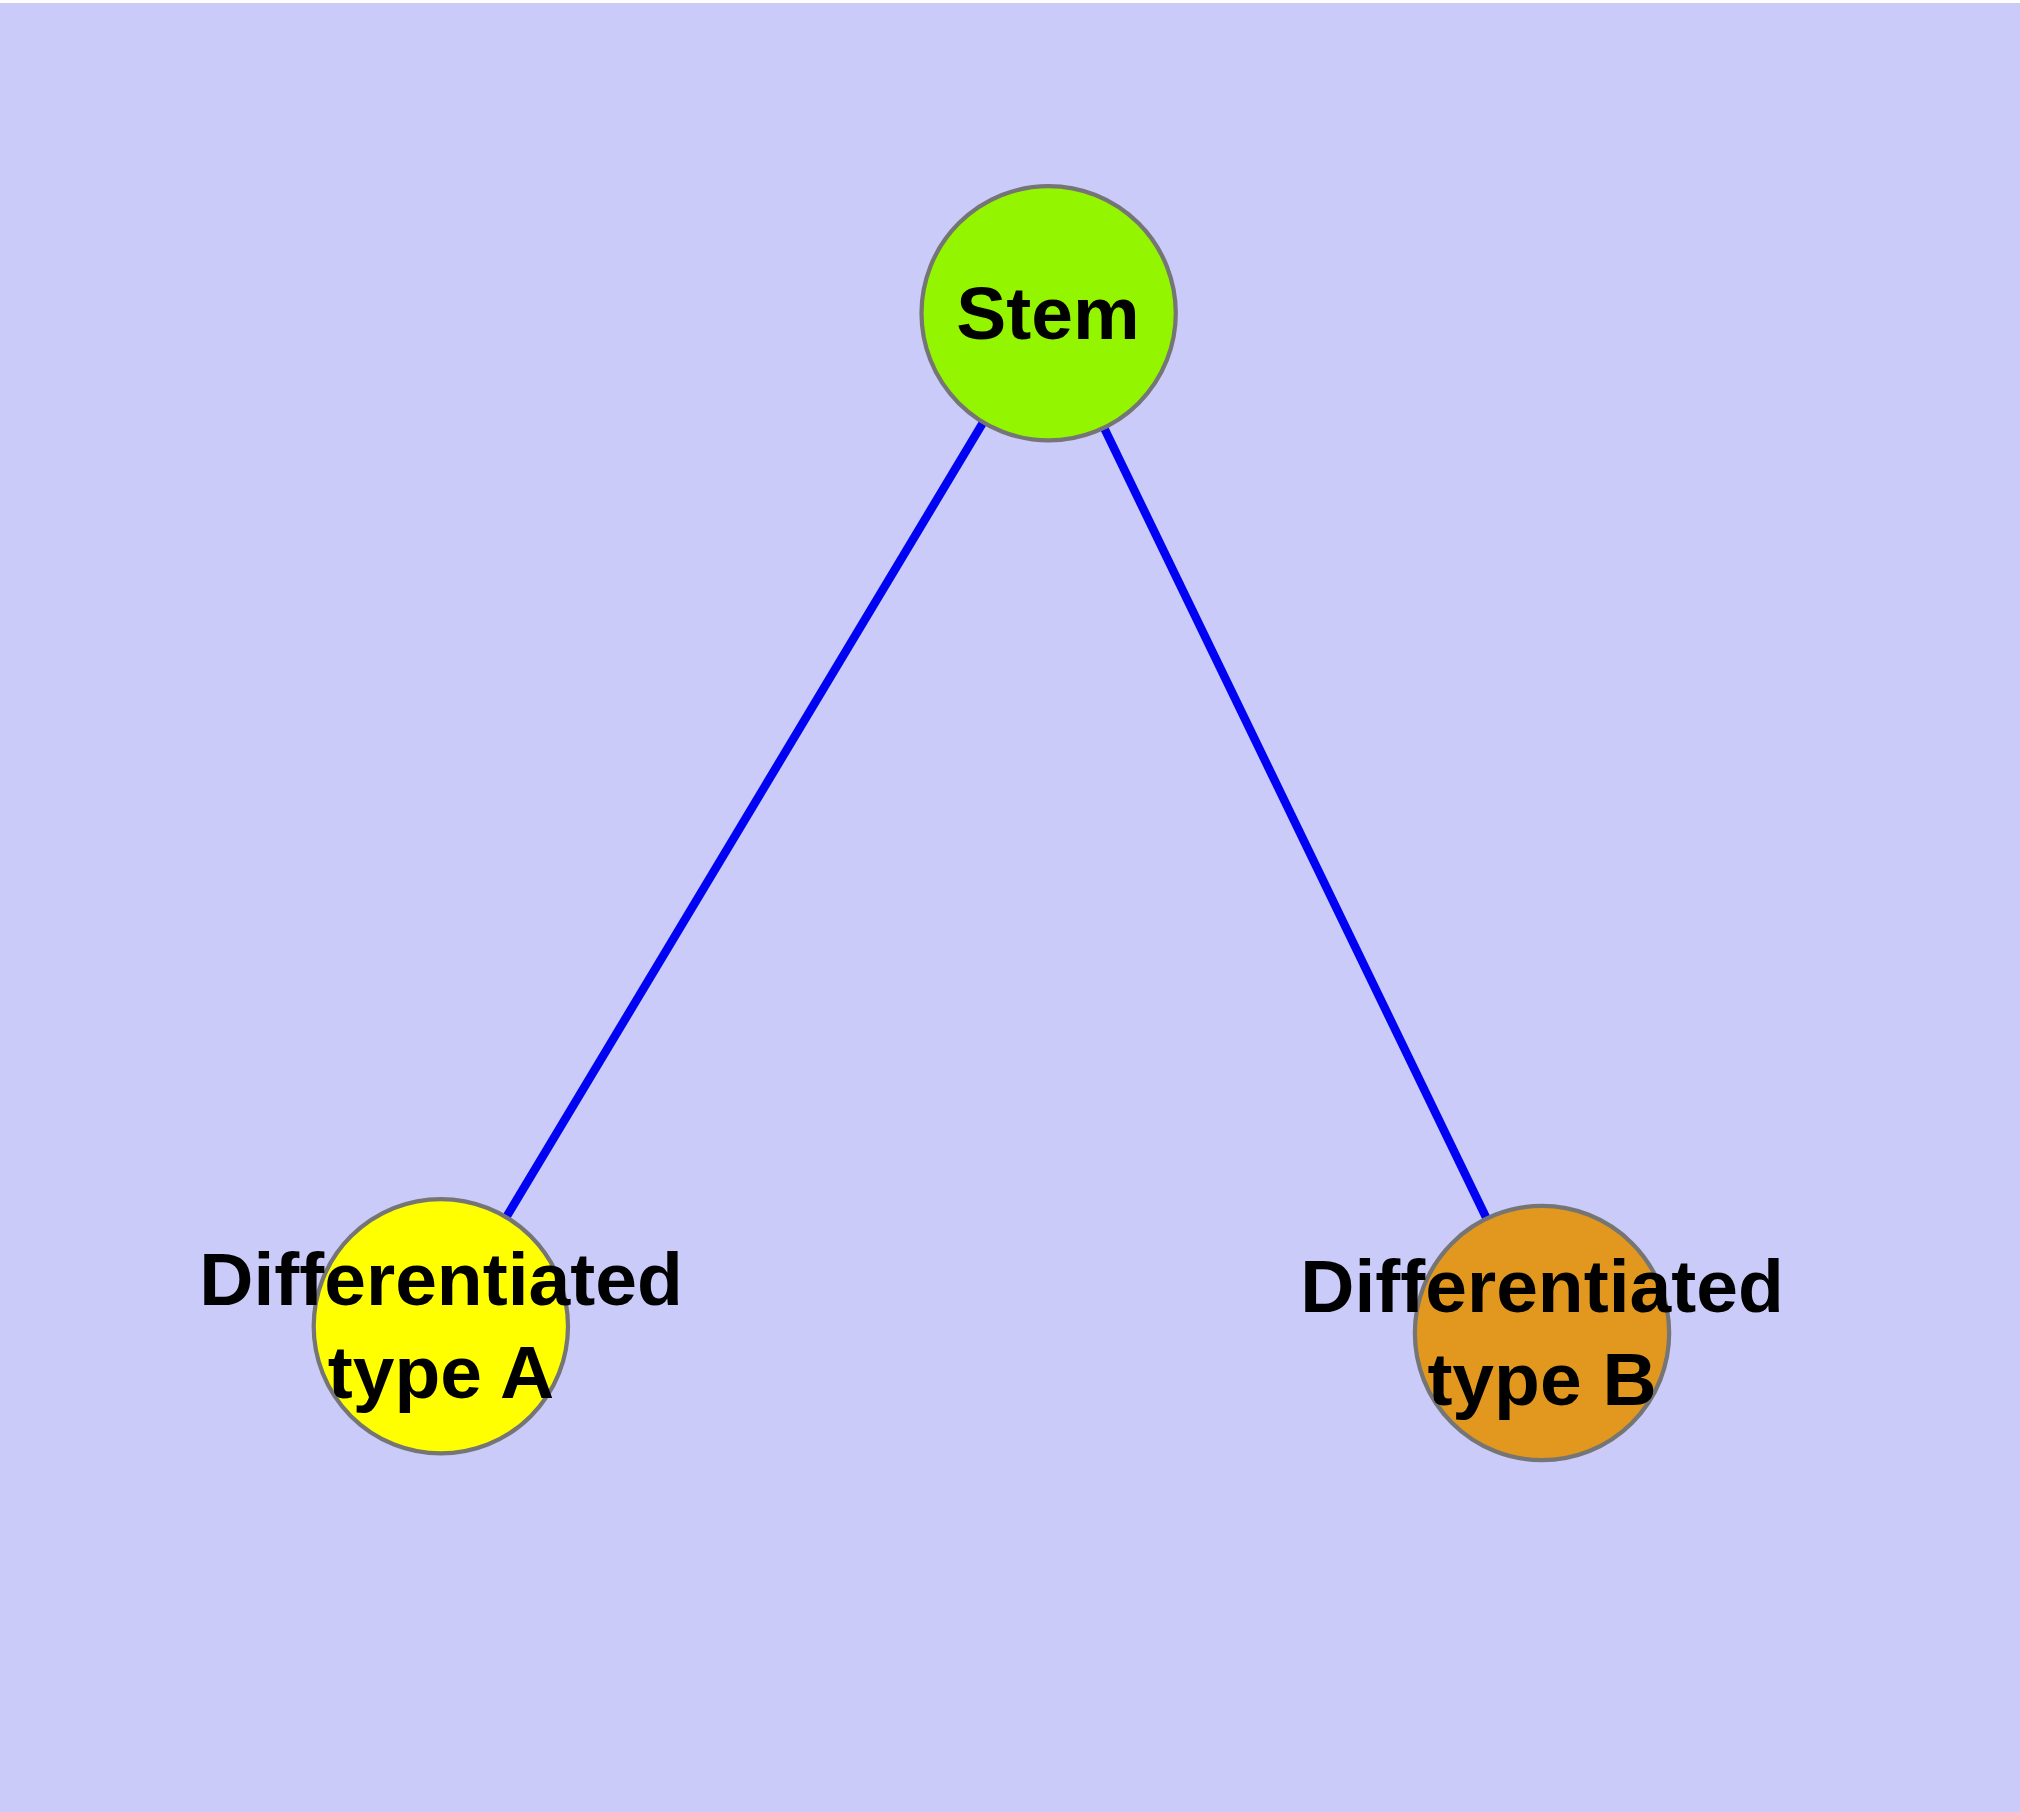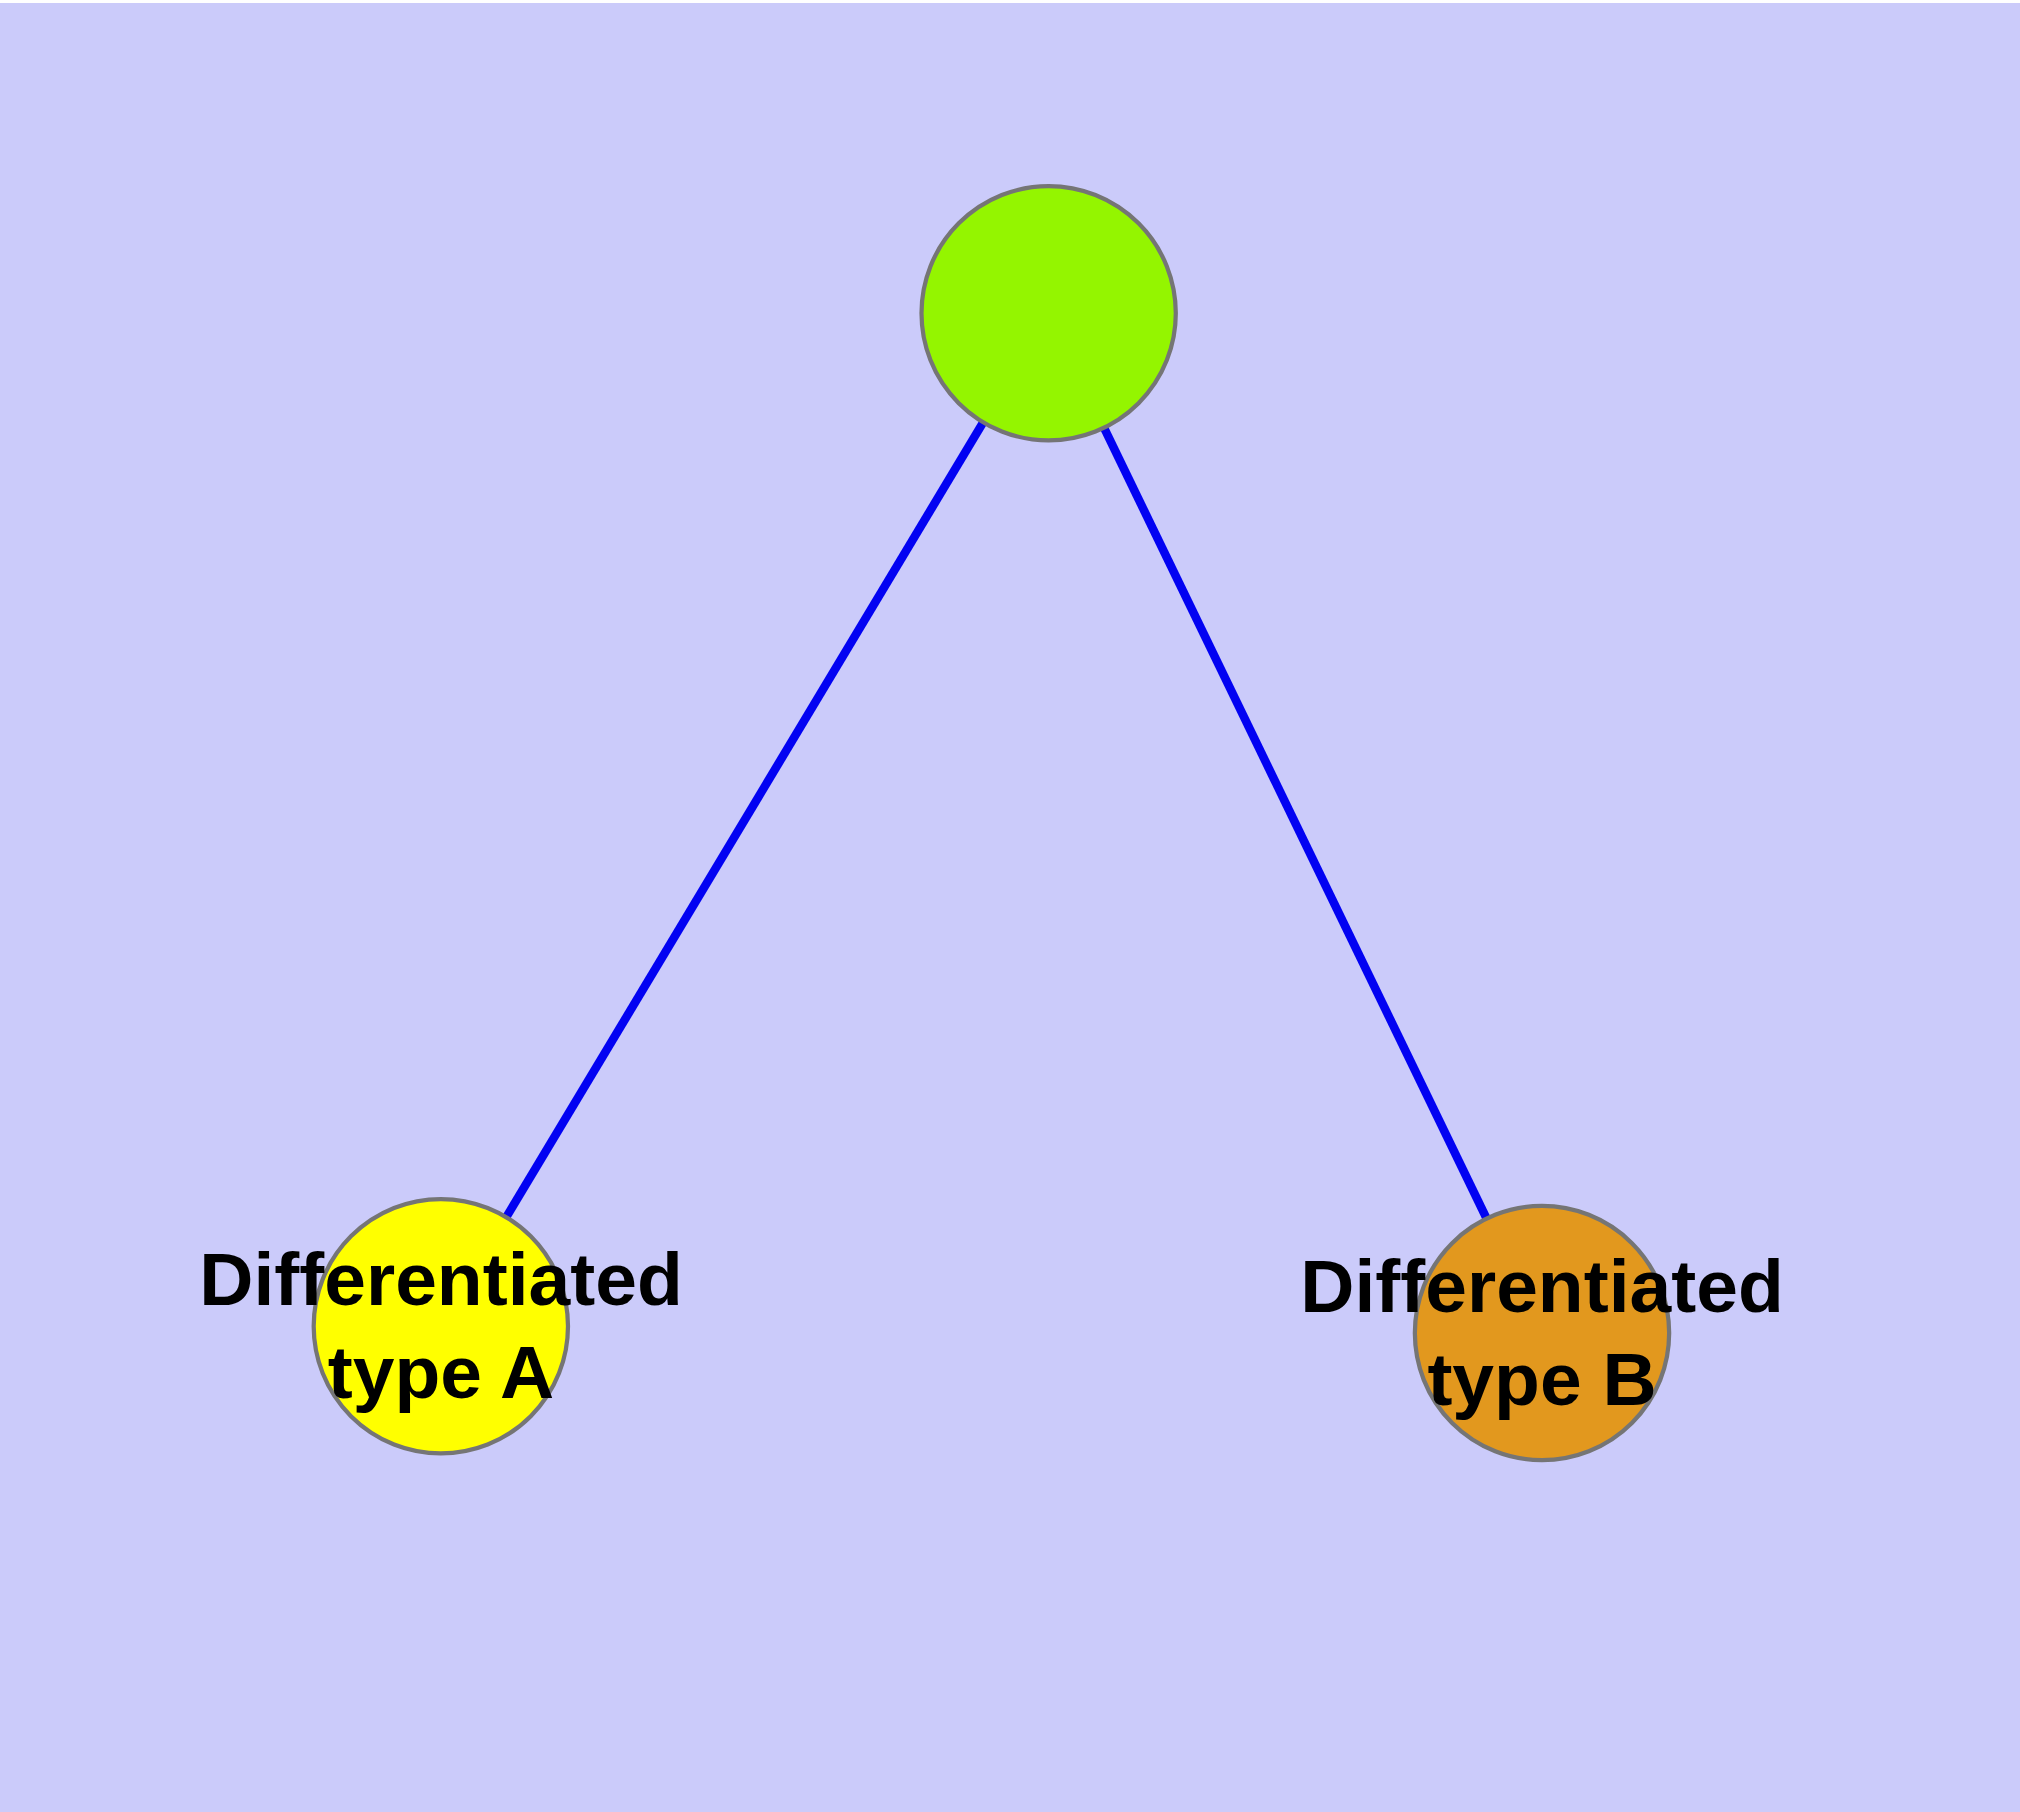--- a/index.html
+++ b/index.html
@@ -57,18 +57,19 @@
 <div class="canvas" id="canvas" style="background: rgb(203, 203, 250);">
 
   <svg id="graph-svg" viewBox="0 4 2384 2134">
     <line id="edge-0" x1="1237" y1="370" x2="520" y2="1565" stroke="#0202F2" stroke-width="10"></line>
     <line id="edge-1" x1="1237" y1="370" x2="1819" y2="1573" stroke="#0202F2" stroke-width="10"></line>
     <circle id="circle-0" cx="1237" cy="370" r="150" fill="#94F500" stroke="#757575" stroke-width="5"></circle>
     <circle id="circle-1" cx="520" cy="1565" r="150" fill="#FFFF00" stroke="#757575" stroke-width="5"></circle>
     <circle id="circle-2" cx="1819" cy="1573" r="150" fill="#E2981E" stroke="#757575" stroke-width="5"></circle>
   </svg>
 
+  <div class="node-label" id="label-0" style="left: 1048px; top: 310px; color: rgb(0, 0, 0);">Stem</div>
   <div class="node-label" id="label-1" style="left: 441px; top: 1323px; color: rgb(0, 0, 0);">Differentiated
 type A</div>
   <div class="node-label" id="label-2" style="left: 1542px; top: 1330px; color: rgb(0, 0, 0);">Differentiated
 type B</div>
 </div>
 
 
 </body></html>

